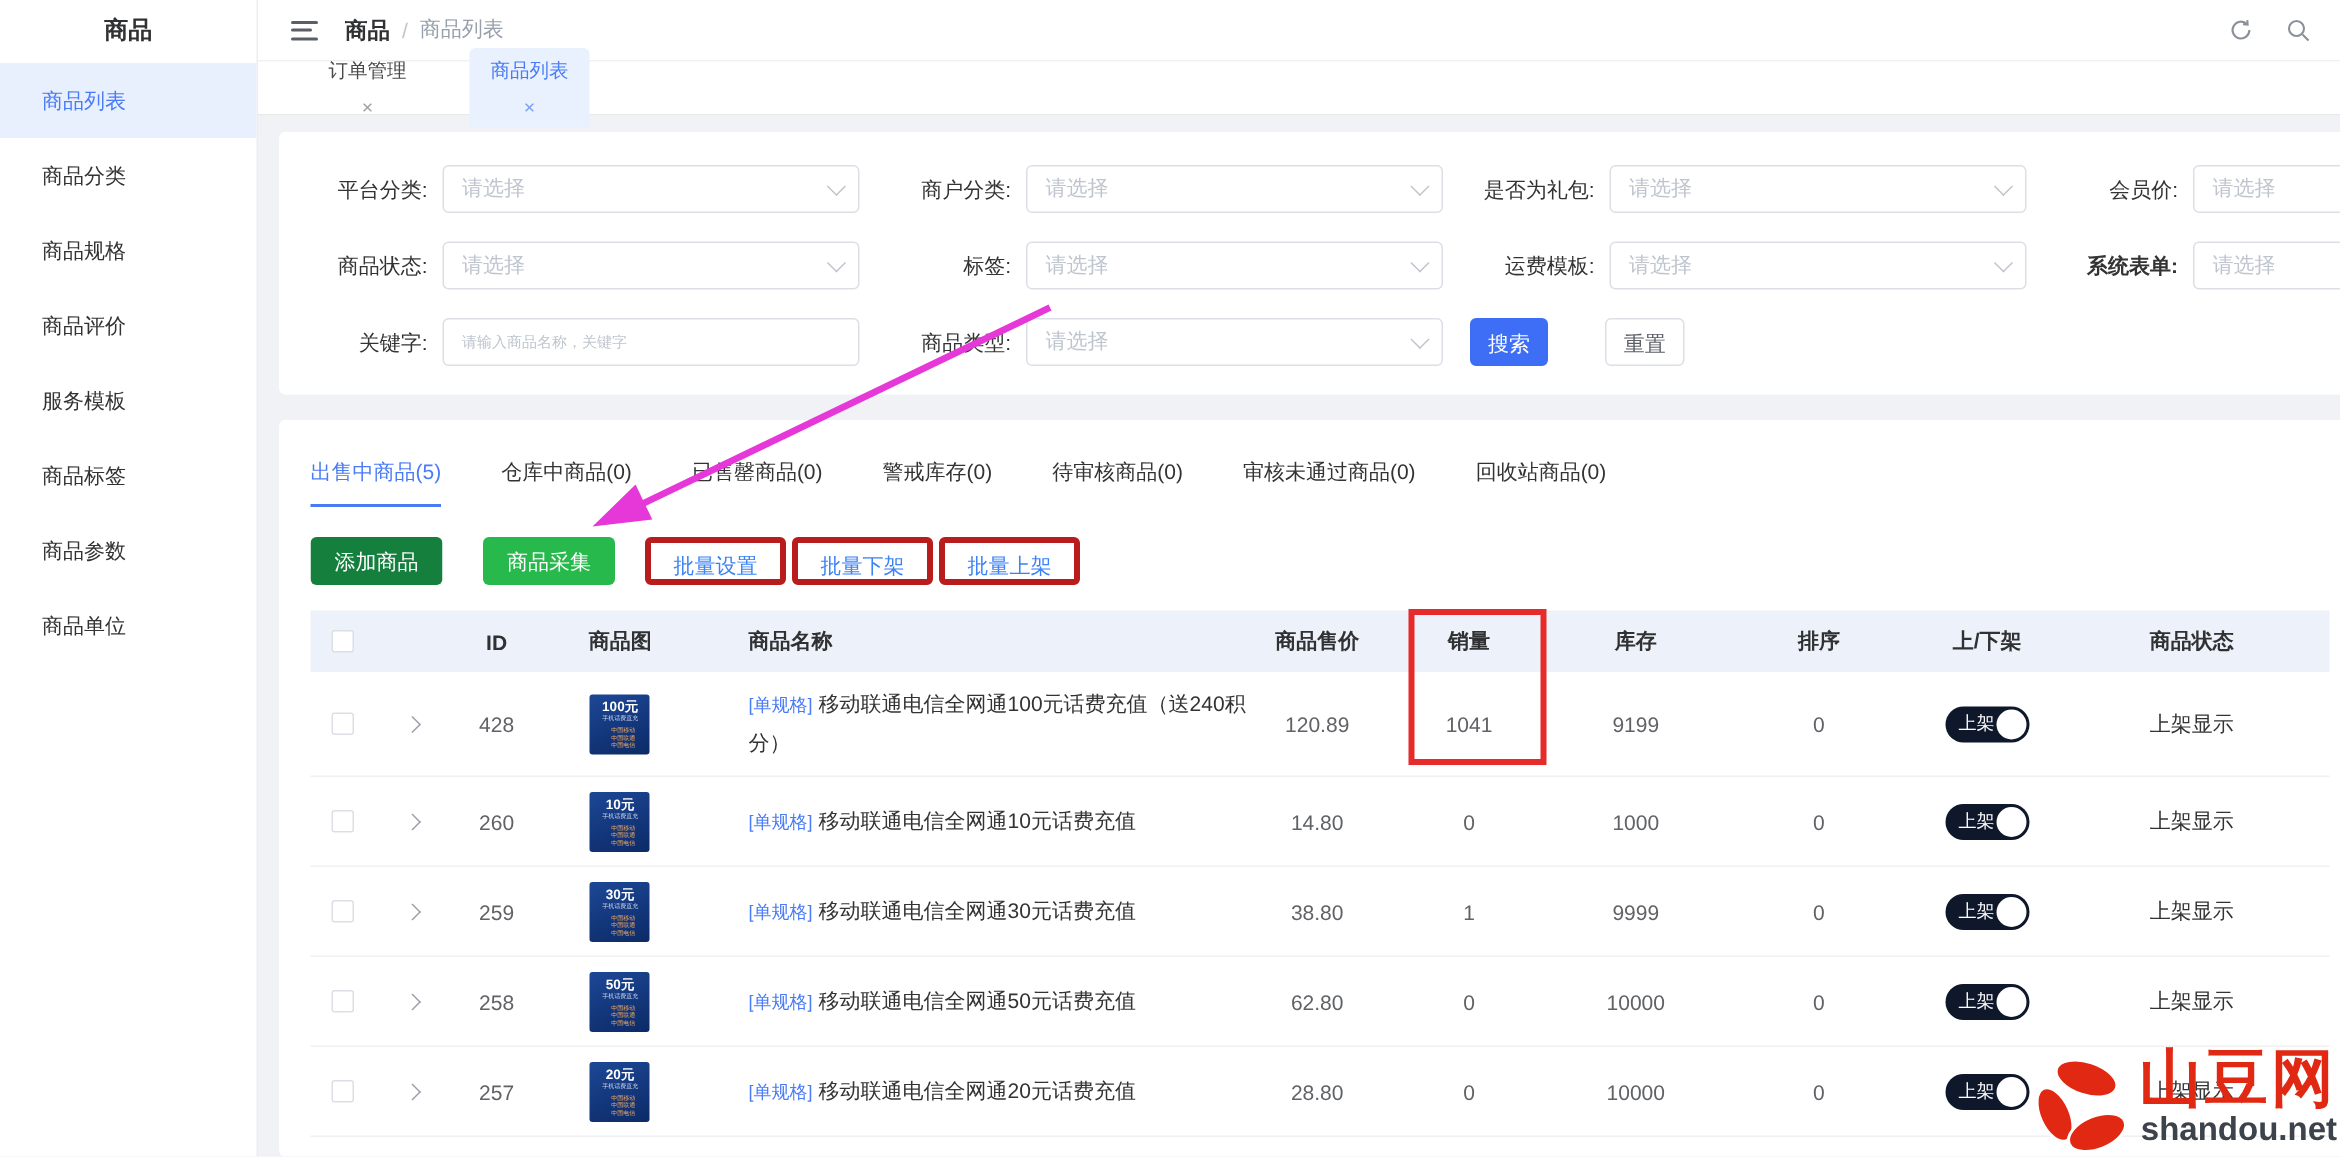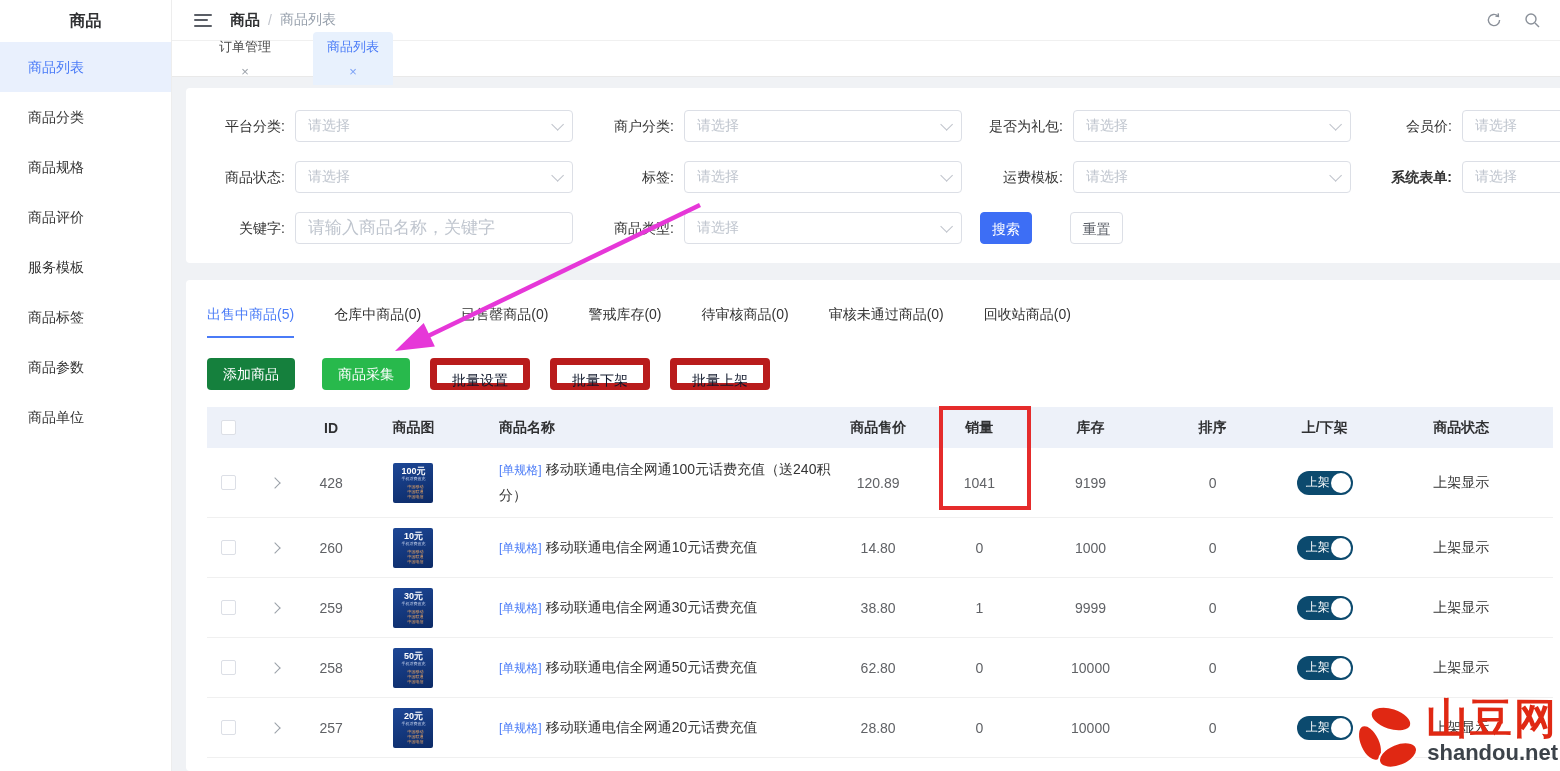--- a/index.html
+++ b/index.html
@@ -33,57 +33,57 @@
   .route-tab.active .x { color:#7aa0f5; }
 
   .content { position:absolute; left:14px; top:77px; width:1600px; height:694px; }
   .card { background:#fff; border-radius:4px; }
 
   
   .filter-card { position:absolute; left:0; top:11px; width:1600px; height:175px; }
   .f-label { position:absolute; width:120px; text-align:right; font-size:14px; color:#333; line-height:32px; }
   .f-select, .f-input { position:absolute; width:278px; height:32px; border:1px solid #dcdfe6; border-radius:4px; background:#fff; display:flex; align-items:center; padding:0 12px; cursor:pointer; }
   .f-ph { font-size:14px; color:#bfc5ce; flex:1; overflow:hidden; white-space:nowrap; }
-  .f-input input { border:none; outline:none; width:100%; font-size:17px; color:#333; background:transparent; }
+  .f-input input { border:none; outline:none; width:100%; font-size:10px; color:#333; background:transparent; }
   .f-input input::placeholder { color:#bfc5ce; }
   .caret { width:9px; height:9px; border-right:1.5px solid #c0c4cc; border-bottom:1.5px solid #c0c4cc; transform:rotate(45deg) translateY(-3px); }
   .btn { position:absolute; height:32px; border-radius:4px; font-size:14px; text-align:center; line-height:32px; cursor:pointer; }
   .btn-primary { background:#3d6ef5; color:#fff; border:1px solid #3d6ef5; }
   .btn-plain { background:#fff; color:#5a5e66; border:1px solid #dcdfe6; }
 
   
   .table-card { position:absolute; left:0; top:203px; width:1600px; height:491px; }
   .list-tabs { position:absolute; left:21px; top:26px; display:flex; gap:40px; }
   .list-tab { font-size:14px; color:#333; padding-bottom:14px; cursor:pointer; position:relative; }
   .list-tab.active { color:#4a7bf7; }
   .list-tab.active::after { content:""; position:absolute; left:0; right:0; bottom:0; height:2px; background:#4a7bf7; }
   .action-row { position:absolute; left:21px; top:78px; display:flex; }
   .abtn { height:32px; padding:0 15px; border-radius:4px; font-size:14px; line-height:30px; cursor:pointer; border:1px solid transparent; }
   .abtn-add { background:#15803d; color:#fff; margin-right:27px; }
   .abtn-green { background:#28b94c; color:#fff; margin-right:20px; }
-  .abtn-disabled { background:#fff; border:7px solid #b91c1c; color:#0f172a; margin-right:20px; cursor:not-allowed; }
+  .abtn-disabled { background:#fff; border:4px solid #b91c1c; color:#3b82f6; margin-right:4px; cursor:not-allowed; }
 
   .table { position:absolute; left:21px; top:127px; width:1346px; }
   .trow { display:flex; align-items:center; border-bottom:1px solid #f0f0f0; }
   .thead { background:#edf1f9; height:41px; border-bottom:none; }
   .thead .cell { font-weight:700; color:#303133; font-size:14px; }
   .cell { font-size:14px; color:#606266; display:flex; align-items:center; justify-content:center; text-align:center; }
   .c-check{ width:43px; } .c-exp{ width:52px; } .c-id{ width:60px; } .c-img{ width:106px; }
   .c-name{ width:370px; justify-content:flex-start; text-align:left; padding-left:33px; line-height:25px; display:block; align-self:center; }
   .c-price{ width:90px; } .c-sales{ width:114px; } .c-stock{ width:110px; } .c-sort{ width:136px; }
   .c-shelf{ width:90px; } .c-status{ width:185px; color:#333; }
   .checkbox { width:15px; height:15px; border:1px solid #dcdfe6; border-radius:2px; background:#fff; display:inline-block; cursor:pointer; }
   .chev-right { width:8px; height:8px; border-right:1.5px solid #9aa0a8; border-top:1.5px solid #9aa0a8; transform:rotate(45deg); display:inline-block; cursor:pointer; }
   .thumb { width:40px; height:40px; border-radius:2px; background:linear-gradient(160deg,#1d4796,#0c2a66); overflow:hidden; padding-top:3px; cursor:pointer; }
   .thumb .t1 { font-size:9px; font-weight:700; color:#fff; text-align:center; line-height:10px; }
   .thumb .t2 { font-size:4px; color:#cdd8f0; text-align:center; line-height:6px; }
   .thumb .t3 { font-size:4px; color:#f0a860; text-align:left; padding-left:14px; line-height:5px; white-space:pre-line; margin-top:2px; }
   .spec-tag { color:#4a7bf7; font-size:12px; margin-right:4px; }
   .name-text { color:#333; }
-  .toggle { width:56px; height:24px; background:#0c4a6e; border-radius:12px; display:inline-flex; align-items:center; position:relative; cursor:pointer; }
+  .toggle { width:56px; height:24px; background:#0f172a; border-radius:12px; display:inline-flex; align-items:center; position:relative; cursor:pointer; }
   .toggle-label { color:#fff; font-size:12px; margin-left:9px; }
   .toggle-knob { position:absolute; right:2px; top:2px; width:20px; height:20px; border-radius:50%; background:#fff; }
 
   
   .red-box { position:absolute; left:939px; top:406px; width:92px; height:104px; border:4px solid #e52b2b; z-index:40; pointer-events:none; }
   .arrow-overlay { position:absolute; left:0; top:0; z-index:50; pointer-events:none; }
 
   
   .watermark { position:absolute; right:2px; bottom:0px; z-index:60; display:flex; align-items:flex-start; }
   .wm-text { margin-left:2px; }

